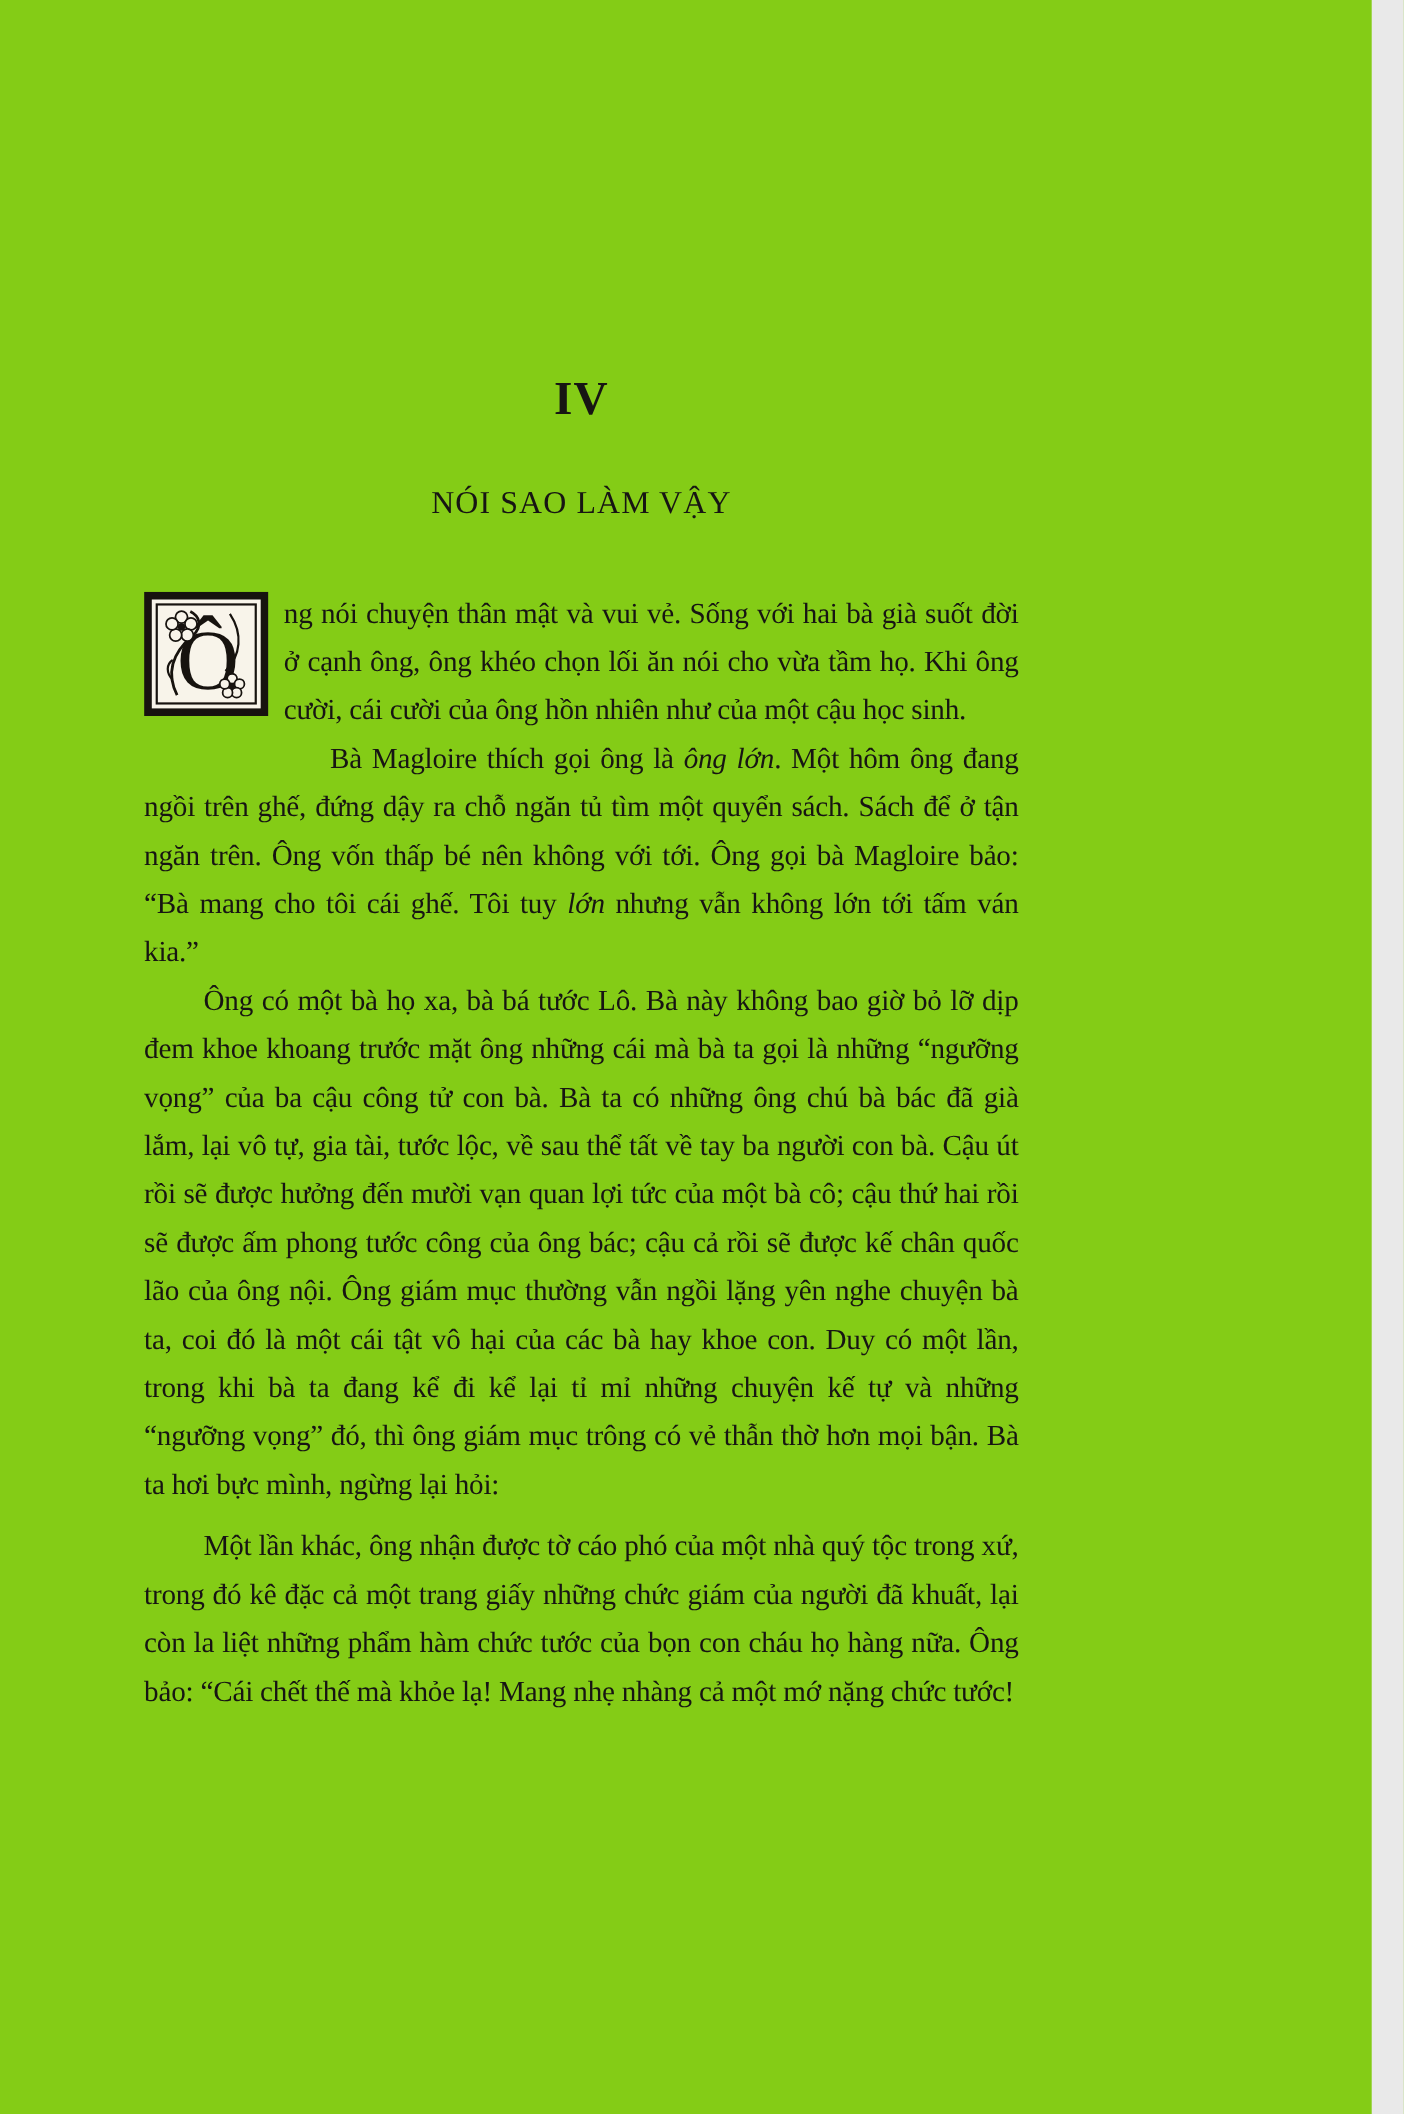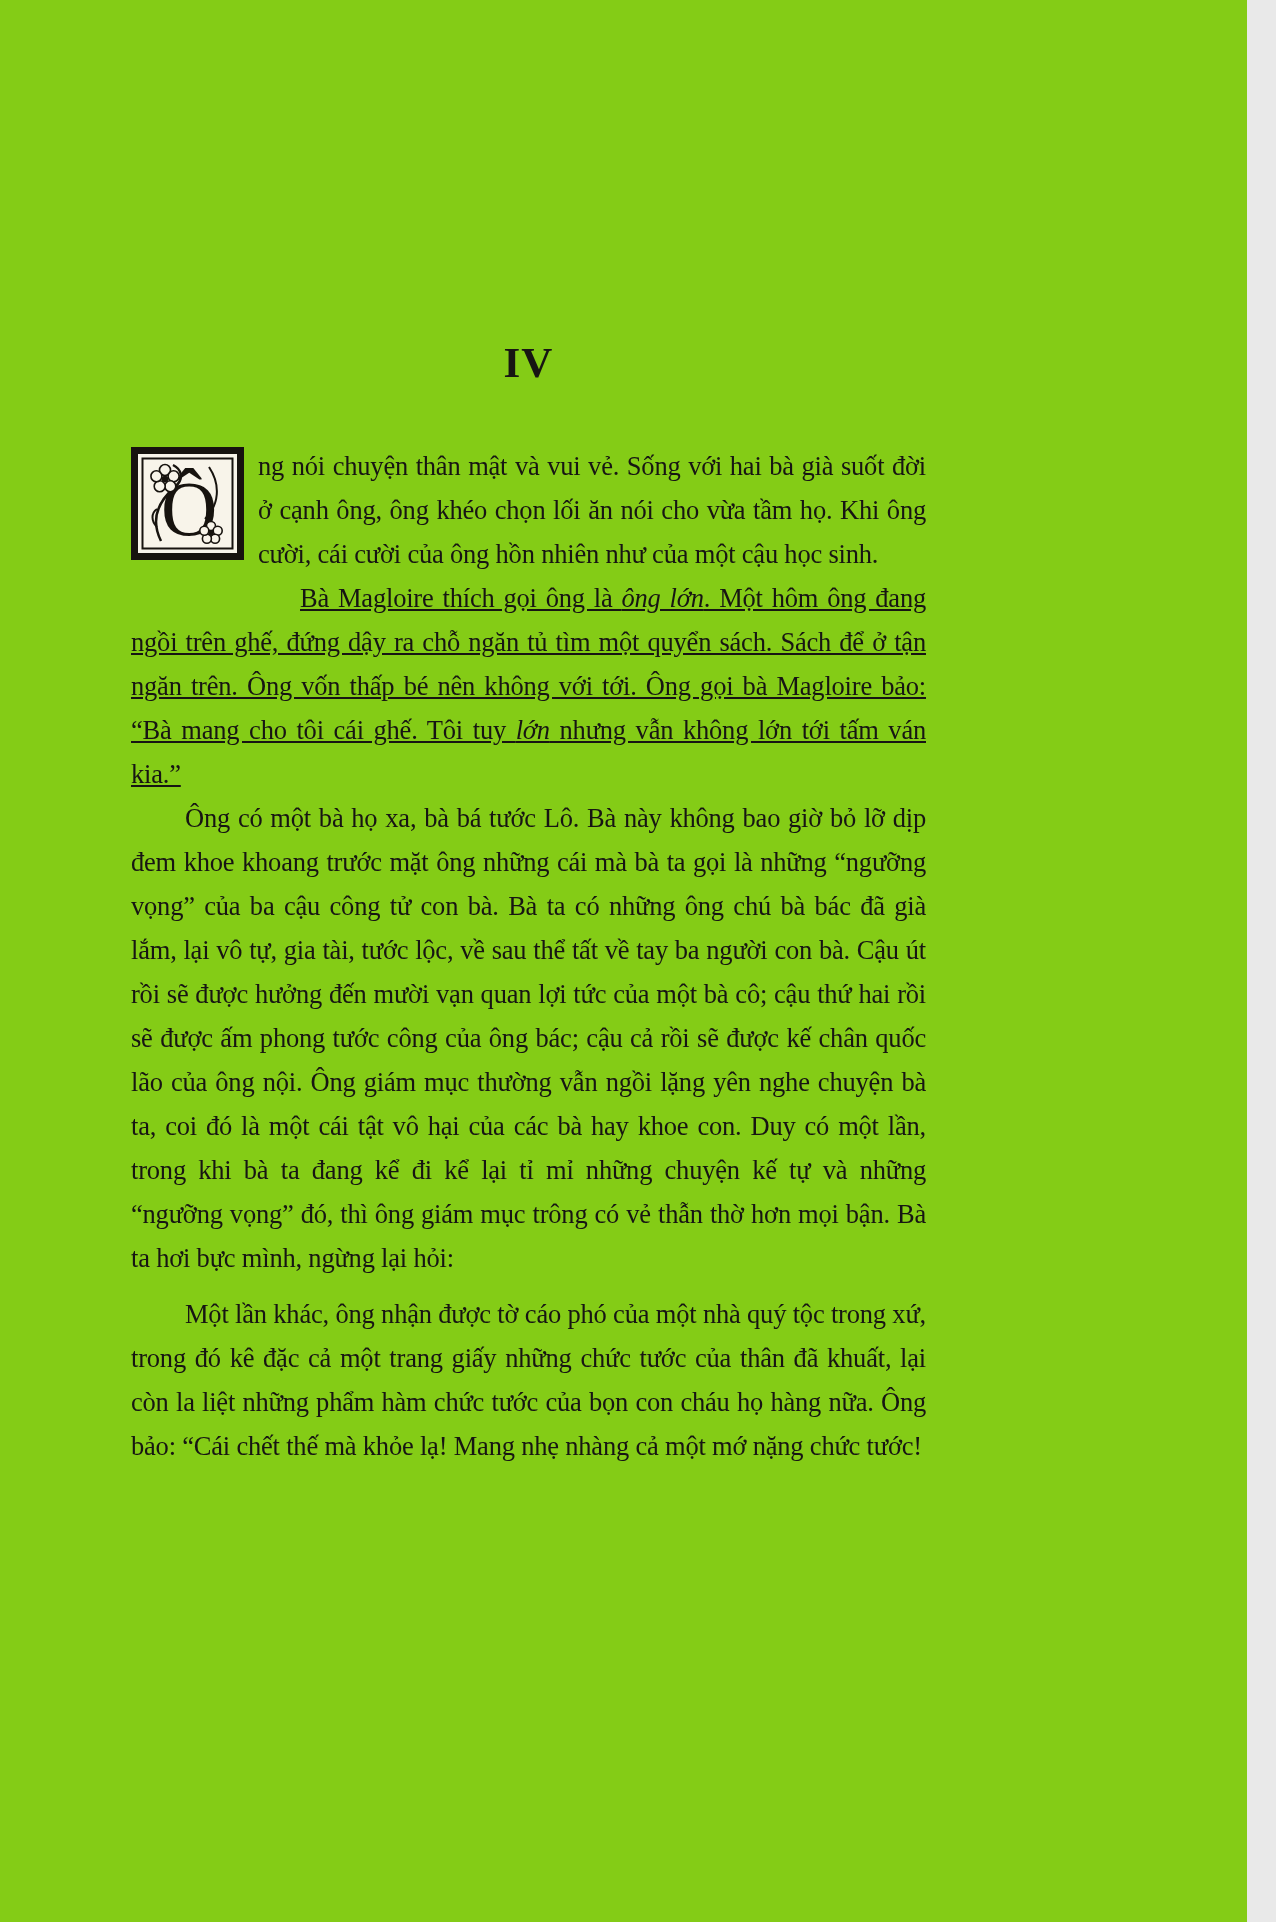--- a/index.html
+++ b/index.html
@@ -32,36 +32,37 @@
   }
   .body-text {
     margin-top:60px;
     font-size:26.5px;
     line-height:44px;
     text-align:justify;
     letter-spacing:-0.2px;
   }
   p.para { margin:0; text-indent:54px; }
   p.para.first { text-indent:0; }
-  p.para.deep { text-indent:169px;text-decoration:underline; }
+  p.para.deep { text-indent:169px; }
   p.para.spaced { margin-top:12px; }
   .dropcap {
     float:left;
     width:113px; height:113px;
     margin:3px 14px 16px 0;
   }
   .dropcap svg { display:block; width:113px; height:113px; }
   em { font-style:italic; }
 </style>
 </head>
 <body>
 
 <div class="screen">
   <div class="content">
     <div class="chapter-number">IV</div>
+    <div class="chapter-title">NÓI SAO LÀM VẬY</div>
     <div class="body-text">
 
     <p class="para first"><span class="dropcap">
             <svg viewBox="0 0 113 113">
               <rect x="0" y="0" width="113" height="113" fill="#17130f"></rect>
               <rect x="7" y="7" width="99" height="99" fill="#f8f4ea"></rect>
               <rect x="11.5" y="11.5" width="90" height="90" fill="none" stroke="#17130f" stroke-width="2"></rect>
               <text x="58" y="88" font-size="78" text-anchor="middle" fill="#17130f" font-family="&quot;Liberation Serif&quot;, serif">Ô</text>
               <path d="M30,94 C18,70 30,52 44,40 C54,31 50,22 42,18" fill="none" stroke="#17130f" stroke-width="2.5"></path>
               <path d="M78,20 C90,38 88,58 74,72" fill="none" stroke="#17130f" stroke-width="2"></path>
@@ -75,16 +76,16 @@
               <circle cx="80.0" cy="79.0" r="4.5" fill="#f8f4ea" stroke="#17130f" stroke-width="1.6"></circle>
               <circle cx="86.7" cy="83.8" r="4.5" fill="#f8f4ea" stroke="#17130f" stroke-width="1.6"></circle>
               <circle cx="84.1" cy="91.7" r="4.5" fill="#f8f4ea" stroke="#17130f" stroke-width="1.6"></circle>
               <circle cx="75.9" cy="91.7" r="4.5" fill="#f8f4ea" stroke="#17130f" stroke-width="1.6"></circle>
               <circle cx="73.3" cy="83.8" r="4.5" fill="#f8f4ea" stroke="#17130f" stroke-width="1.6"></circle>
               <circle cx="80" cy="86" r="2.7" fill="#17130f"></circle>
             </svg>
           </span><span>ng nói chuyện thân mật và vui vẻ. Sống với hai bà già suốt đời ở cạnh ông, ông khéo chọn lối ăn nói cho vừa tầm họ. Khi ông cười, cái cười của ông hồn nhiên như của một cậu học sinh.</span></p>
         <p class="para deep"><span>Bà Magloire thích gọi ông là </span><em>ông lớn</em><span>. Một hôm ông đang ngồi trên ghế, đứng dậy ra chỗ ngăn tủ tìm một quyển sách. Sách để ở tận ngăn trên. Ông vốn thấp bé nên không với tới. Ông gọi bà Magloire bảo: “Bà mang cho tôi cái ghế. Tôi tuy </span><em>lớn</em><span> nhưng vẫn không lớn tới tấm ván kia.”</span></p>
         <p class="para"><span>Ông có một bà họ xa, bà bá tước Lô. Bà này không bao giờ bỏ lỡ dịp đem khoe khoang trước mặt ông những cái mà bà ta gọi là những “ngưỡng vọng” của ba cậu công tử con bà. Bà ta có những ông chú bà bác đã già lắm, lại vô tự, gia tài, tước lộc, về sau thể tất về tay ba người con bà. Cậu út rồi sẽ được hưởng đến mười vạn quan lợi tức của một bà cô; cậu thứ hai rồi sẽ được ấm phong tước công của ông bác; cậu cả rồi sẽ được kế chân quốc lão của ông nội. Ông giám mục thường vẫn ngồi lặng yên nghe chuyện bà ta, coi đó là một cái tật vô hại của các bà hay khoe con. Duy có một lần, trong khi bà ta đang kể đi kể lại tỉ mỉ những chuyện kế tự và những “ngưỡng vọng” đó, thì ông giám mục trông có vẻ thẫn thờ hơn mọi bận. Bà ta hơi bực mình, ngừng lại hỏi:</span></p>
-        <p class="para spaced"><span>Một lần khác, ông nhận được tờ cáo phó của một nhà quý tộc trong xứ, trong đó kê đặc cả một trang giấy những chức tước của thân đã khuất, lại còn la liệt những phẩm hàm chức tước của bọn con cháu họ hàng nữa. Ông bảo: “Cái chết thế mà khỏe lạ! Mang nhẹ nhàng cả một mớ nặng chức tước!</span></p>
+        <p class="para spaced"><span>Một lần khác, ông nhận được tờ cáo phó của một nhà quý tộc trong xứ, trong đó kê đặc cả một trang giấy những chức giám của người đã khuất, lại còn la liệt những phẩm hàm chức tước của bọn con cháu họ hàng nữa. Ông bảo: “Cái chết thế mà khỏe lạ! Mang nhẹ nhàng cả một mớ nặng chức tước!</span></p>
       </div>
   </div>
 </div>
 
 </body></html>

